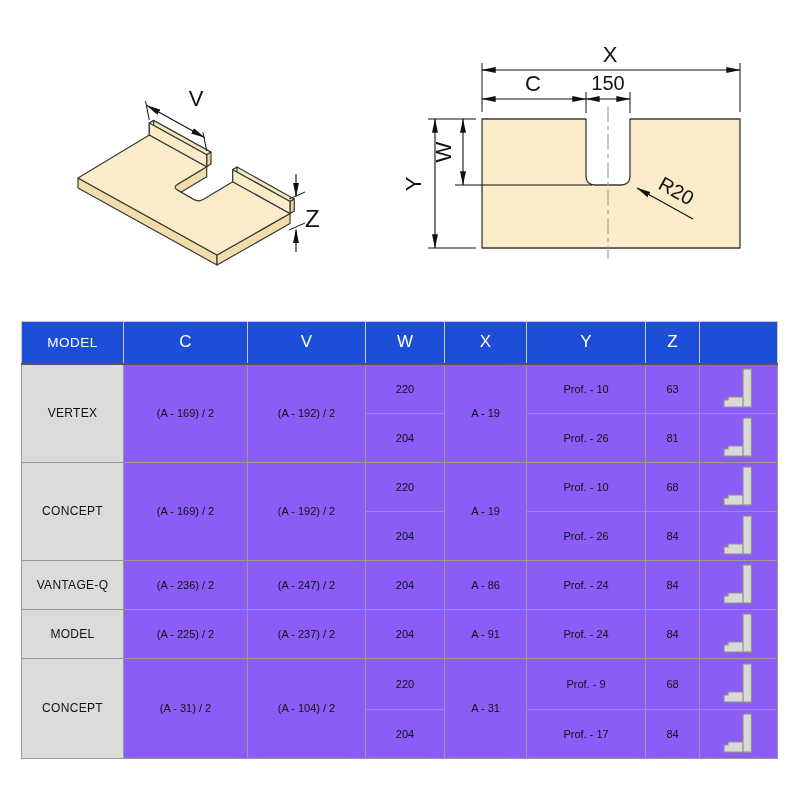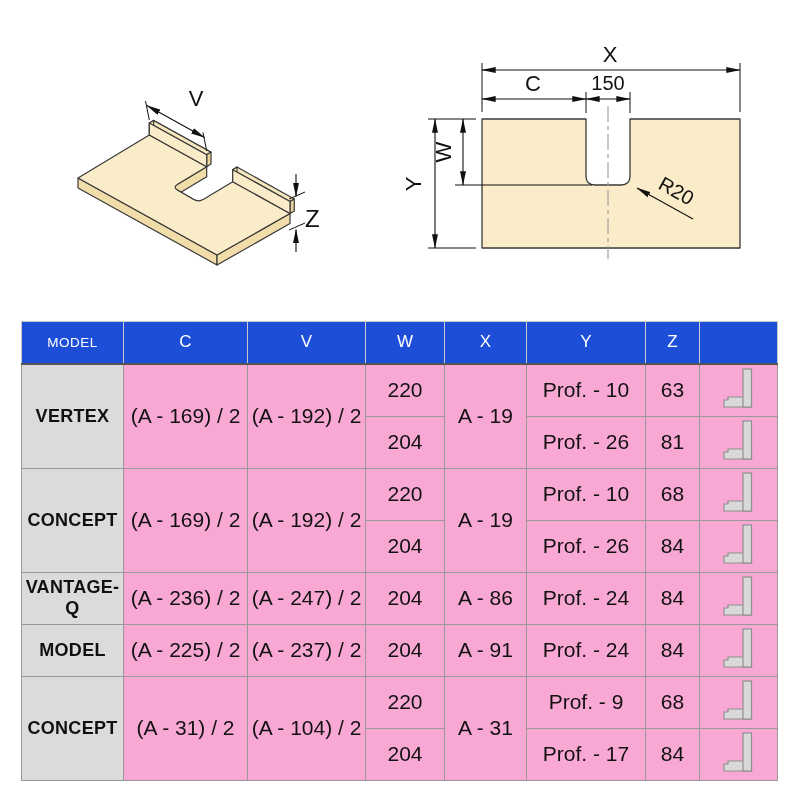--- a/index.html
+++ b/index.html
@@ -20,25 +20,25 @@
     border-collapse:collapse;table-layout:fixed;width:756px;
     border:1.5px solid #8c8c8c;
   }
   #spec-table th{
     background:#1d4ed8;color:#ffffff;font-weight:normal;
     border:1px solid #c9c9c9;border-bottom:2px solid #555;
     font-size:17px;padding:0;margin-top:8px;
   }
   #spec-table th.model-h{font-size:13.5px;letter-spacing:.5px;}
   #spec-table td{
-    border:1px solid #999;background:#f9a8d4;text-align:center;
-    vertical-align:middle;font-size:21px;color:#111;padding:0;
+    border:1px solid #999;background:#8b5cf6;text-align:center;
+    vertical-align:middle;font-size:11px;color:#111;padding:0;
   }
   #spec-table td.model{
-    background:#dbdbdb;font-size:18px;letter-spacing:.3px;font-weight:bold;
+    background:#dbdbdb;font-size:12px;letter-spacing:.3px;
   }
   #spec-table td.icon-cell{padding:2px 0;}
   .ic{fill:#d9d9d9;stroke:#8f8f8f;stroke-width:1.2;}
 </style>
 </head>
 <body>
 
 <svg id="diagrams" width="800" height="312" viewBox="0 0 800 312">
   <defs>
     <marker id="ah" viewBox="0 0 12 5" refX="11.5" refY="2.5" markerWidth="13" markerHeight="5.5" orient="auto-start-reverse">

